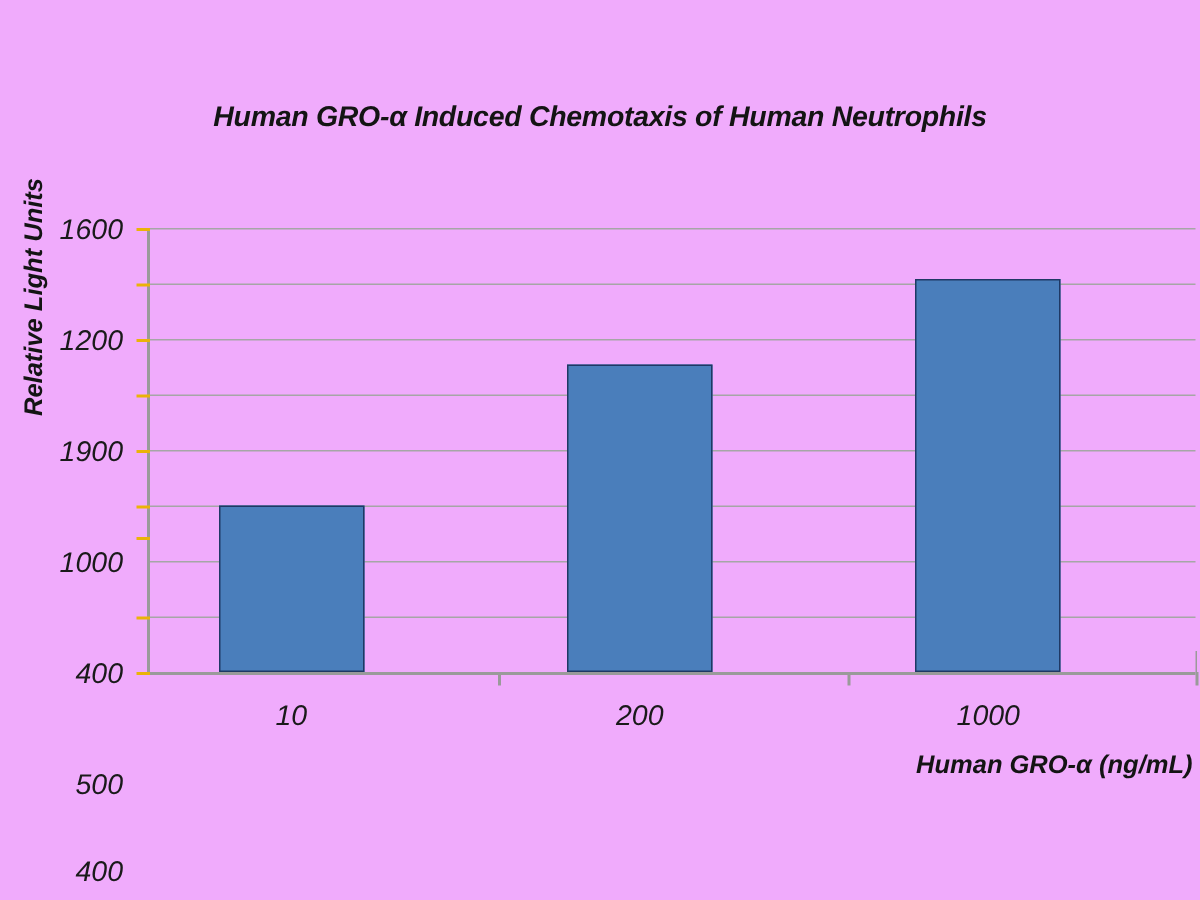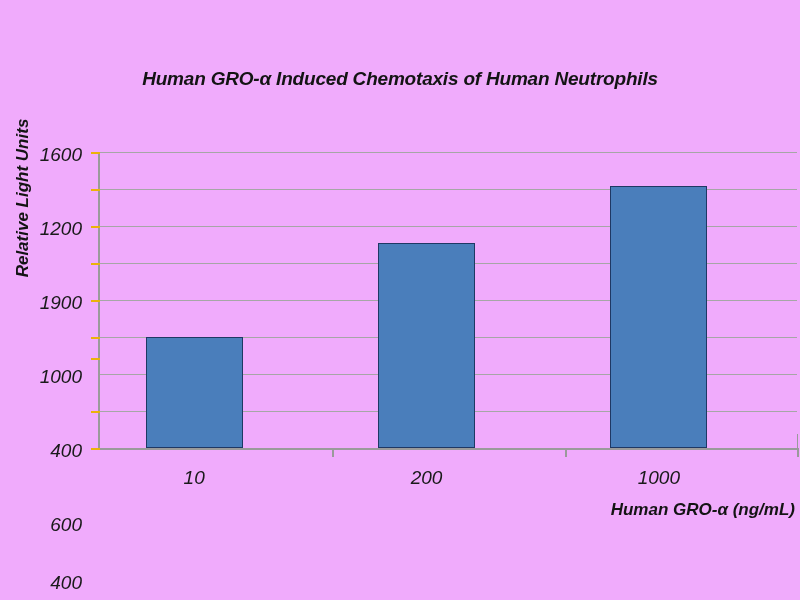--- a/index.html
+++ b/index.html
@@ -163,21 +163,21 @@
         <div class="gridline" style="top: 37px;"></div>
         <div class="gridline" style="top: 0px;"></div>
       </div>
     <div id="yticks">
         <div class="ytick" style="top: 296px;"></div>
         <div class="ytick" style="top: 259px;"></div>
         <div class="ytick" style="top: 206px;">
           <div class="ytick-label" style="top: 222px;">400</div>
         </div>
         <div class="ytick" style="top: 185px;">
-          <div class="ytick-label" style="top: 185px;">600</div>
+          <div class="ytick-label" style="top: 185px;">500</div>
         </div>
         <div class="ytick" style="top: 148px;">
           <div class="ytick-label" style="top: 148px;">400</div>
         </div>
         <div class="ytick" style="top: 111px;">
           <div class="ytick-label" style="top: 111px;">1000</div>
         </div>
         <div class="ytick" style="top: 74px;">
           <div class="ytick-label" style="top: 74px;">1900</div>
         </div>

